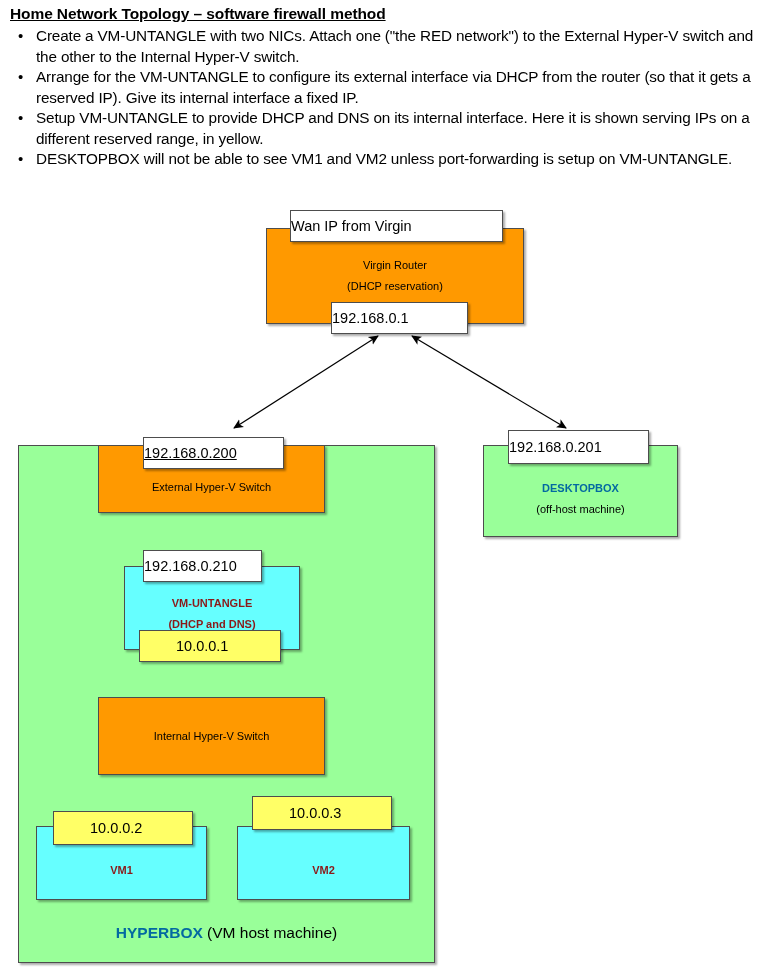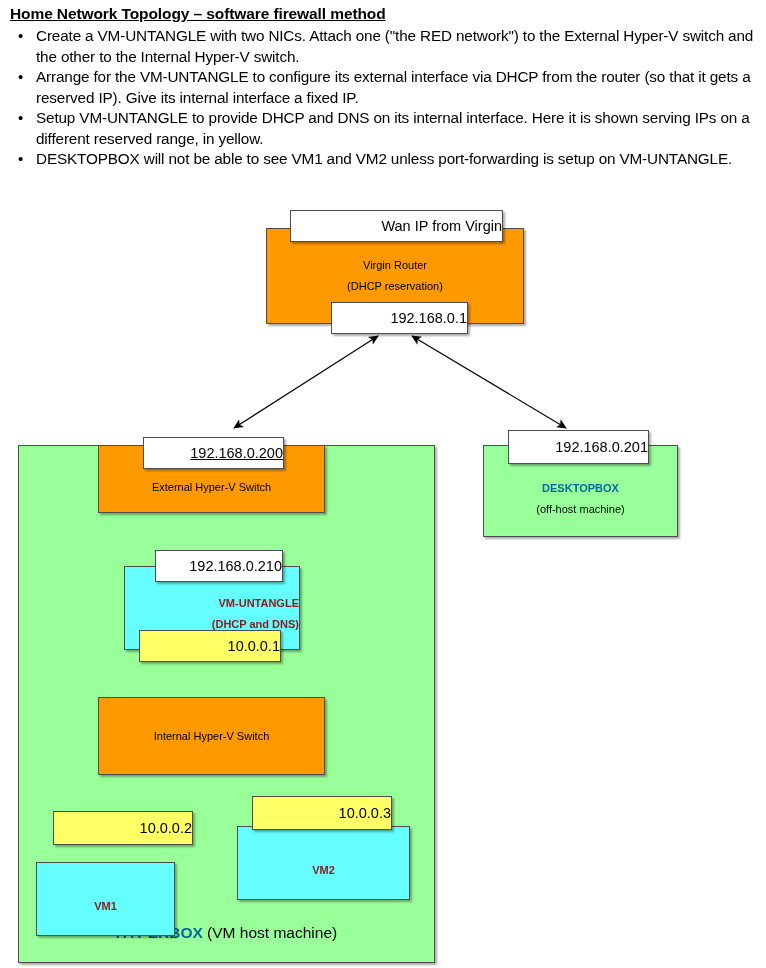--- a/index.html
+++ b/index.html
@@ -75,21 +75,21 @@
   .fill-cyan   { background: #66ffff; }
   .fill-yellow { background: #ffff66; padding-left: 36px; }
   .fill-white  { background: #ffffff; }
 
   .label-box {
     position: absolute;
     box-sizing: border-box;
     border: 1px solid #4d4d4d;
     display: flex;
     align-items: center;
-    justify-content: flex-end;
+    justify-content: flex-start;
     font-size: 14.5px;
     color: #000;
     z-index: 6;
   }
 
   .node-title { font-size: 11px; line-height: 21px; }
   .node-title.bold { font-weight: bold; }
   .red-bold { color: #0369a1; font-weight: bold; }
   .darkred-bold { color: #8b1a1a; font-weight: bold; }
 
@@ -168,36 +168,36 @@
     </div>
   </div>
 
   <div class="node fill-orange shadowed" style="left:98px; top:445px; width:227px; height:68px;">
     <div class="node-title" style="margin-top:16px;">External Hyper-V Switch</div>
   </div>
   <div class="label-box fill-white shadowed" style="left:143px; top:437px; width:141px; height:32px;text-decoration:underline;">
     <span>192.168.0.200</span>
   </div>
 
-  <div class="node fill-cyan shadowed" style="left:124px; top:566px; width:176px; height:84px;align-items:flex-end;">
+  <div class="node fill-cyan shadowed" style="left:124px; top:566px; width:176px; height:84px;">
     <div class="node-title bold darkred-bold" style="margin-top:12px;">VM-UNTANGLE</div>
     <div class="node-title bold darkred-bold">(DHCP and DNS)</div>
   </div>
-  <div class="label-box fill-white shadowed" style="left:143px; top:550px; width:128px; height:32px;margin-left:12px;">
+  <div class="label-box fill-white shadowed" style="left:143px; top:550px; width:119px; height:32px;">
     <span>192.168.0.210</span>
   </div>
   <div class="label-box fill-yellow shadowed" style="left:139px; top:630px; width:142px; height:32px;">
     <span>10.0.0.1</span>
   </div>
 
   <div class="node fill-orange shadowed" style="left:98px; top:697px; width:227px; height:78px;">
     <div class="node-title">Internal Hyper-V Switch</div>
   </div>
 
-  <div class="node fill-cyan shadowed" style="left:36px; top:862px; width:139px; height:74px;">
+  <div class="node fill-cyan shadowed" style="left:36px; top:826px; width:171px; height:74px;">
     <div class="node-title bold darkred-bold" style="margin-top:14px;">VM1</div>
   </div>
   <div class="label-box fill-yellow shadowed" style="left:53px; top:811px; width:140px; height:34px;">
     <span>10.0.0.2</span>
   </div>
 
   <div class="node fill-cyan shadowed" style="left:237px; top:826px; width:173px; height:74px;">
     <div class="node-title bold darkred-bold" style="margin-top:14px;">VM2</div>
   </div>
   <div class="label-box fill-yellow shadowed" style="left:252px; top:796px; width:140px; height:34px;">

